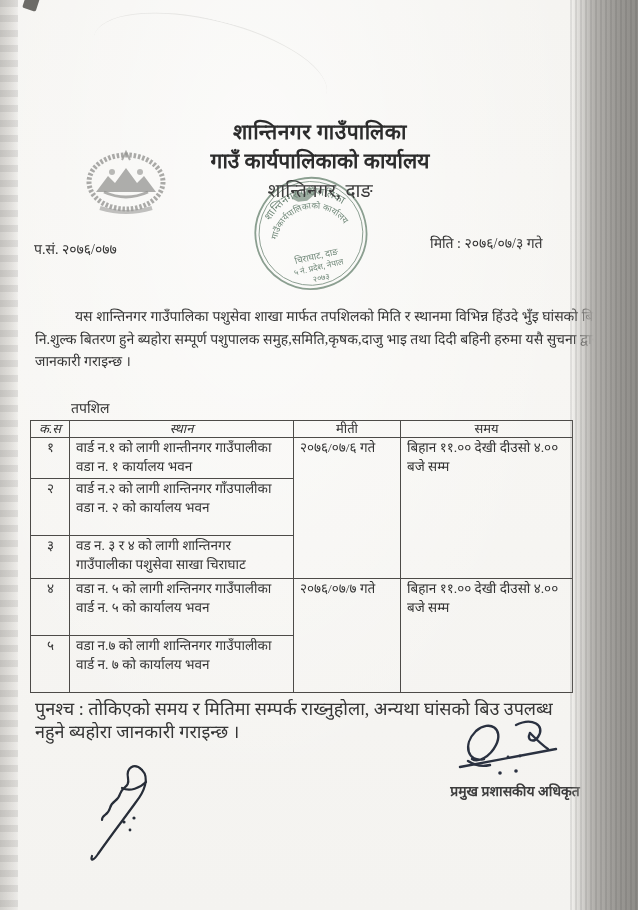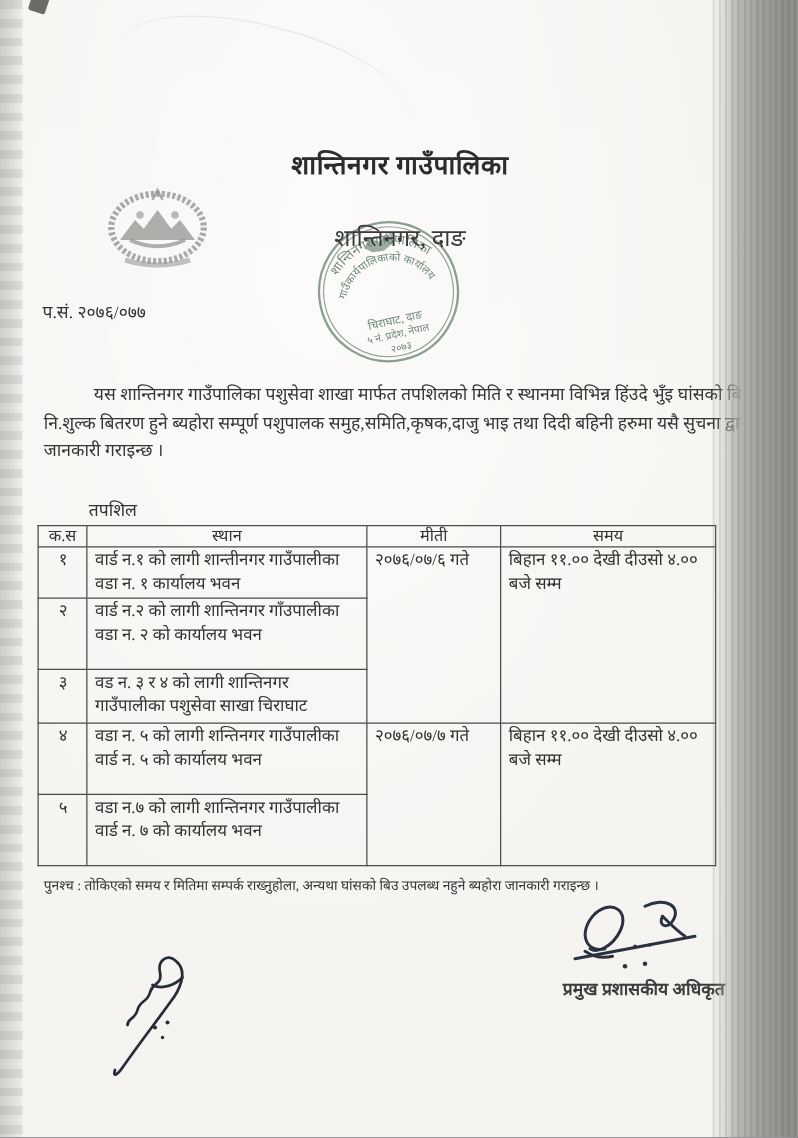--- a/index.html
+++ b/index.html
@@ -49,26 +49,26 @@
     position:absolute;left:30px;top:420px;width:540px;
     border-collapse:collapse;table-layout:fixed;
     font-size:13.5px;line-height:18.5px;color:#333;
   }
   table.sched td{border:1px solid #4d4b48;vertical-align:top;padding:1px 5px 2px 6px;}
   table.sched tr.thead td{text-align:center;padding:0 4px;font-size:13px;height:16px;line-height:15px;}
   td.c-sn{width:30px;text-align:center;}
   td.c-place{width:215px;}
   td.c-date{width:98px;}
   td.c-time{width:163px;margin-top:48px;}
-  td.it{}
+  td.it{font-style:italic;}
   td.g-date{text-align:left;padding-top:13px;}
   td.g-time{padding-top:12px;padding-left:9px;}
   .postscript{
     position:absolute;left:35px;top:698px;width:545px;
-    font-size:11px;line-height:22.5px;color:#353535;
+    font-size:18px;line-height:22.5px;color:#353535;
   }
   .sig-right{position:absolute;left:438px;top:715px;}
   .sig-title{position:absolute;left:415px;top:781px;width:200px;font-size:14px;font-weight:bold;color:#3d3d3d;text-align:center;}
   .sig-left{position:absolute;left:78px;top:758px;}
   .crease{
     position:absolute;left:90px;top:20px;width:240px;height:90px;
     border-top:1px solid rgba(120,118,114,.14);
     transform:rotate(14deg);border-radius:50%;
   }
 </style>
@@ -87,20 +87,21 @@
       <path d="M12,42 L24,26 L31,33 L42,18 L53,33 L60,26 L72,42 Z" fill="#9a9a97" opacity="0.8"></path>
       <path d="M20,42 Q42,52 64,42" fill="none" stroke="#8f8f8c" stroke-width="3" opacity="0.7"></path>
       <path d="M38,10 L42,2 L46,10" fill="none" stroke="#8f8f8c" stroke-width="2" opacity="0.7"></path>
       <circle cx="28" cy="22" r="3" fill="#a8a8a5" opacity="0.8"></circle>
       <circle cx="56" cy="22" r="3" fill="#a8a8a5" opacity="0.8"></circle>
       <path d="M16,58 Q42,66 68,58" fill="none" stroke="#9a9a97" stroke-width="4" opacity="0.6"></path>
     </svg>
   </div>
 
   <div class="title1 t-center">शान्तिनगर गाउँपालिका</div>
+  <div class="title2 t-center">गाउँ कार्यपालिकाको कार्यालय</div>
   <div class="subtitle t-center">शान्तिनगर, दाङ</div>
 
   <div class="stamp">
     <svg width="128" height="122" viewBox="0 0 140 134">
       <g stroke="#66806e" fill="none" opacity="0.85">
         <circle cx="70" cy="64" r="61" stroke-width="2"></circle>
         <circle cx="70" cy="64" r="57" stroke-width="1"></circle>
       </g>
       <g fill="#66806e" opacity="0.9">
         <path d="M58,22 L64,14 L72,20 L80,13 L84,23 L74,28 L64,27 Z" opacity="0.8"></path>
@@ -116,20 +117,21 @@
         <textPath href="#arcMid" startOffset="50%" text-anchor="middle">गाउँकार्यपालिकाको कार्यालय</textPath>
       </text>
       <text x="70" y="93" font-size="10" fill="#5c7766" text-anchor="middle">चिराघाट, दाङ</text>
       <text x="70" y="105" font-size="9" fill="#5c7766" text-anchor="middle">५ नं. प्रदेश, नेपाल</text>
       <text x="70" y="117" font-size="9" fill="#5c7766" text-anchor="middle">२०७३</text>
     </svg>
   </div>
 
 
   <div class="refno">प.सं. २०७६/०७७</div>
+  <div class="dateline">मिति : २०७६/०७/३ गते</div>
 
 
   <div class="body-par">यस शान्तिनगर गाउँपालिका पशुसेवा शाखा मार्फत तपशिलको मिति र स्थानमा विभिन्न हिंउदे भुँइ घांसको बिउ नि.शुल्क बितरण हुने ब्यहोरा सम्पूर्ण पशुपालक समुह,समिति,कृषक,दाजु भाइ तथा दिदी बहिनी हरुमा यसै सुचना द्वारा जानकारी गराइन्छ ।</div>
 
   <div class="tbl-caption">तपशिल</div>
   <table class="sched">
     <tbody>
         <tr class="thead">
       <td class="c-sn it">क.स</td>
       <td class="c-place it">स्थान</td>

